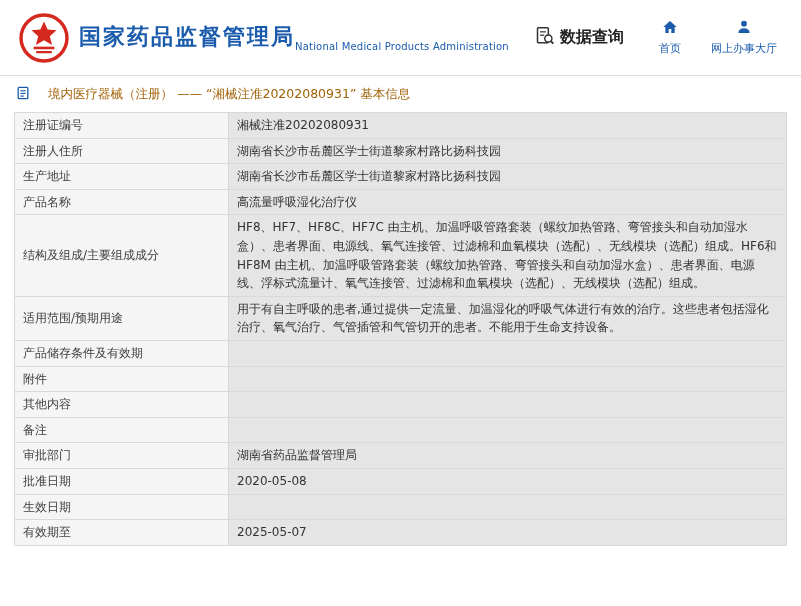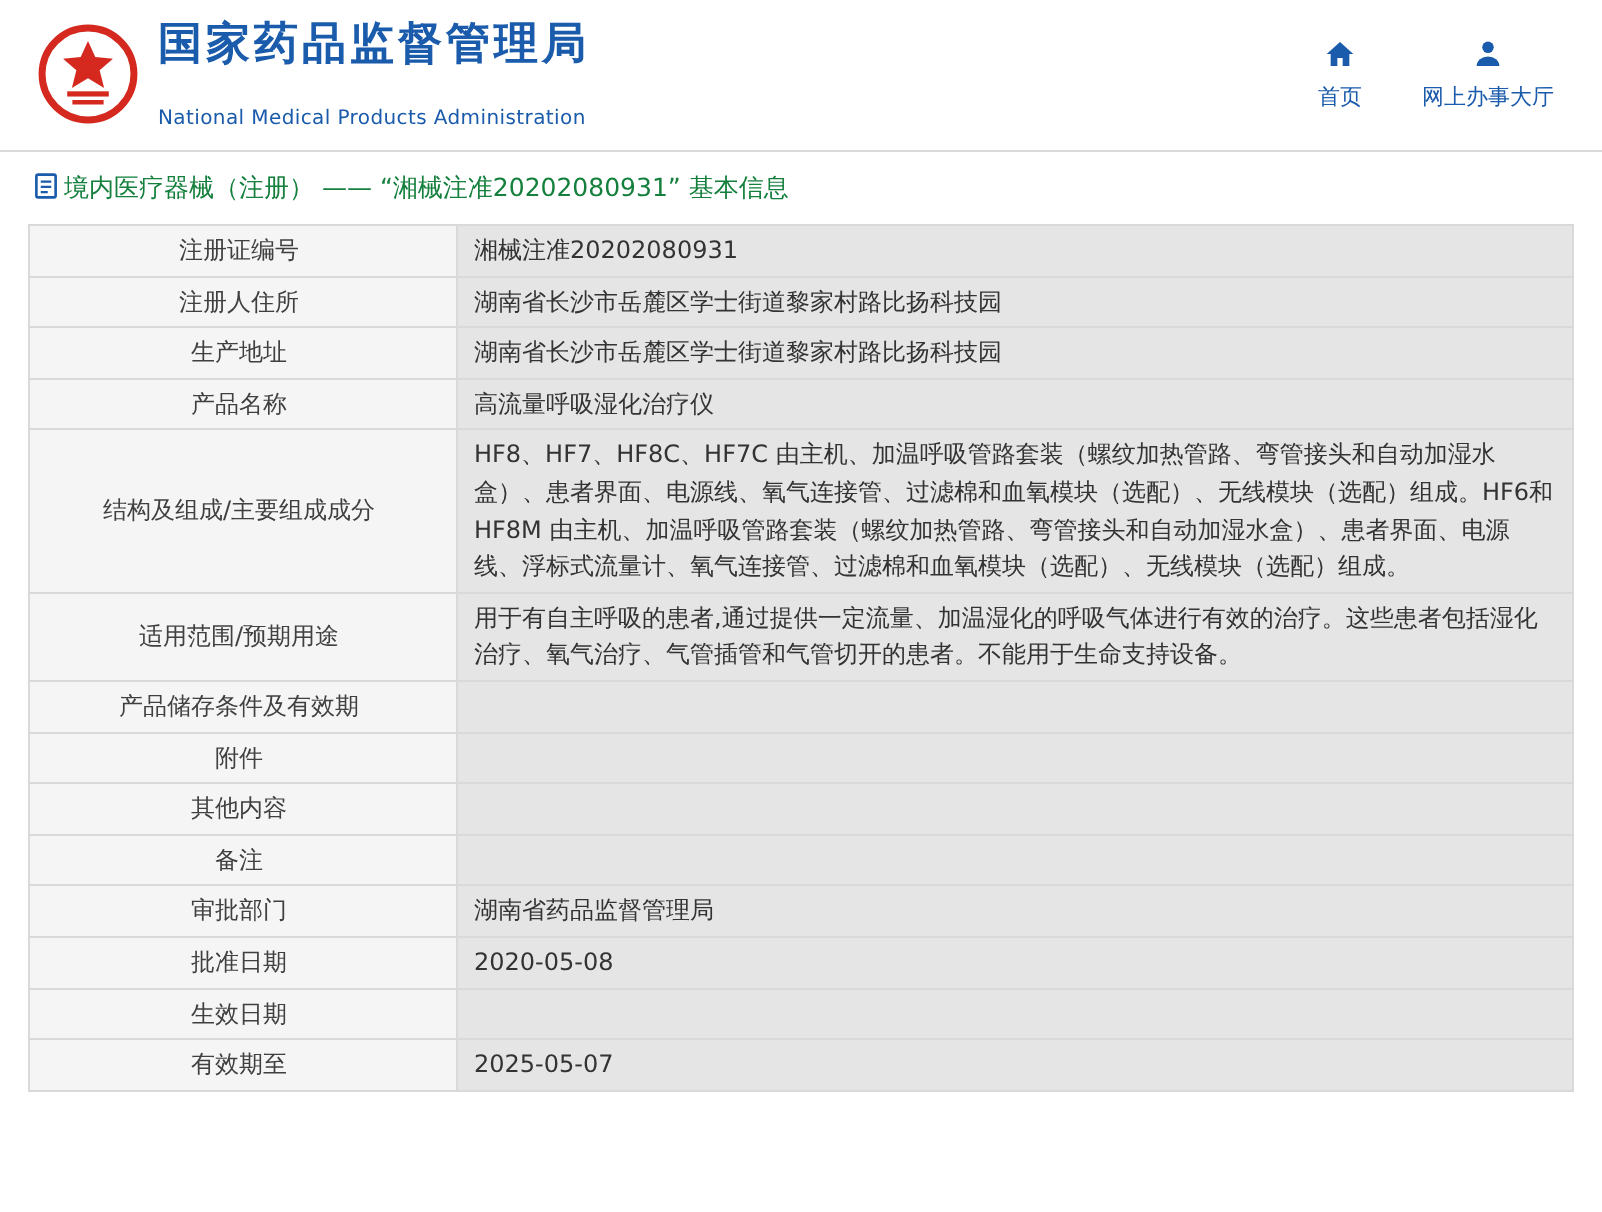--- a/index.html
+++ b/index.html
@@ -11,54 +11,54 @@
   }
   
   .top-header {
     display:flex; align-items:center;
     height:76px; padding:0 18px;
     border-bottom:1px solid #dadada;
     background:#fff;
   }
   .brand { display:flex; align-items:center; gap:9px; }
   .emblem { width:52px; height:52px; flex:0 0 auto; }
-  .brand-text { display:flex; flex-direction:column; }
+  .brand-text { display:flex; flex-direction:row; }
   .agency-cn { font-size:22px; font-weight:bold; color:#1a5bab; letter-spacing:2px; line-height:1.2; }
   .agency-en { font-size:10px; color:#1a5bab; margin-top:17px; letter-spacing:0.2px; }
   .query-nav {
     display:flex; align-items:center; gap:5px;
     margin-left:26px; font-size:16px; font-weight:bold; color:#222;
     cursor:pointer;
   }
   .header-right { margin-left:auto; display:flex; gap:30px; padding-right:6px; }
   .header-link {
     display:flex; flex-direction:column; align-items:center; gap:3px;
     font-size:11px; color:#1a5bab; cursor:pointer; white-space:nowrap;
   }
   
   .breadcrumb {
-    display:flex; align-items:center; gap:2px;
+    display:flex; align-items:center; gap:18px;
     padding:10px 16px 7px 16px;
-    font-size:12.5px; color:#15803d;
+    font-size:12.5px; color:#a16207;
   }
   
   .info-table {
     width:773px; margin:2px 14px 0 14px;
     border-collapse:collapse; table-layout:fixed;
   }
   .info-table th, .info-table td {
     border:1px solid #d9d9d9;
     font-size:12px; font-weight:normal;
     padding:3px 8px; height:23px;
     vertical-align:middle; line-height:1.55;
     word-break:break-all;
   }
   .info-table th {
     width:214px; background:#f5f5f5;
-    text-align:center; padding-right:12px; color:#404040;
+    text-align:left; padding-right:12px; color:#404040;
   }
   .info-table td { text-align:left; color:#333; background:#e5e5e5; }
 </style>
 </head>
 <body>
 
 <header class="top-header">
   <div class="brand">
     <span class="emblem">
       <svg viewBox="0 0 60 60" width="52" height="52">
@@ -67,20 +67,32 @@
         <rect x="18" y="40" width="24" height="3" fill="#d5281e"></rect>
         <rect x="21" y="45" width="18" height="2.6" fill="#d5281e"></rect>
       </svg>
     </span>
     <div class="brand-text">
       <div class="agency-cn">国家药品监督管理局</div>
       <div class="agency-en">National Medical Products Administration</div>
     </div>
   </div>
 
+  <div class="query-nav">
+    <span>
+      <svg viewBox="0 0 24 24" width="20" height="20">
+        <rect x="3" y="2" width="13" height="18" rx="1" fill="none" stroke="#333" stroke-width="1.8"></rect>
+        <line x1="6" y1="7" x2="13" y2="7" stroke="#333" stroke-width="1.5"></line>
+        <line x1="6" y1="11" x2="11" y2="11" stroke="#333" stroke-width="1.5"></line>
+        <circle cx="16" cy="15" r="4.3" fill="#fff" stroke="#333" stroke-width="1.8"></circle>
+        <line x1="19" y1="18.2" x2="22" y2="21.2" stroke="#333" stroke-width="2.2"></line>
+      </svg>
+    </span>
+    <span>数据查询</span>
+  </div>
 
   <div class="header-right">
     <div class="header-link">
       <span>
         <svg viewBox="0 0 24 24" width="16" height="16">
           <path d="M12 3 L22 12 H19 V21 H14 V15 H10 V21 H5 V12 H2 Z" fill="#1a5bab"></path>
         </svg>
       </span>
       <span>首页</span>
     </div>

